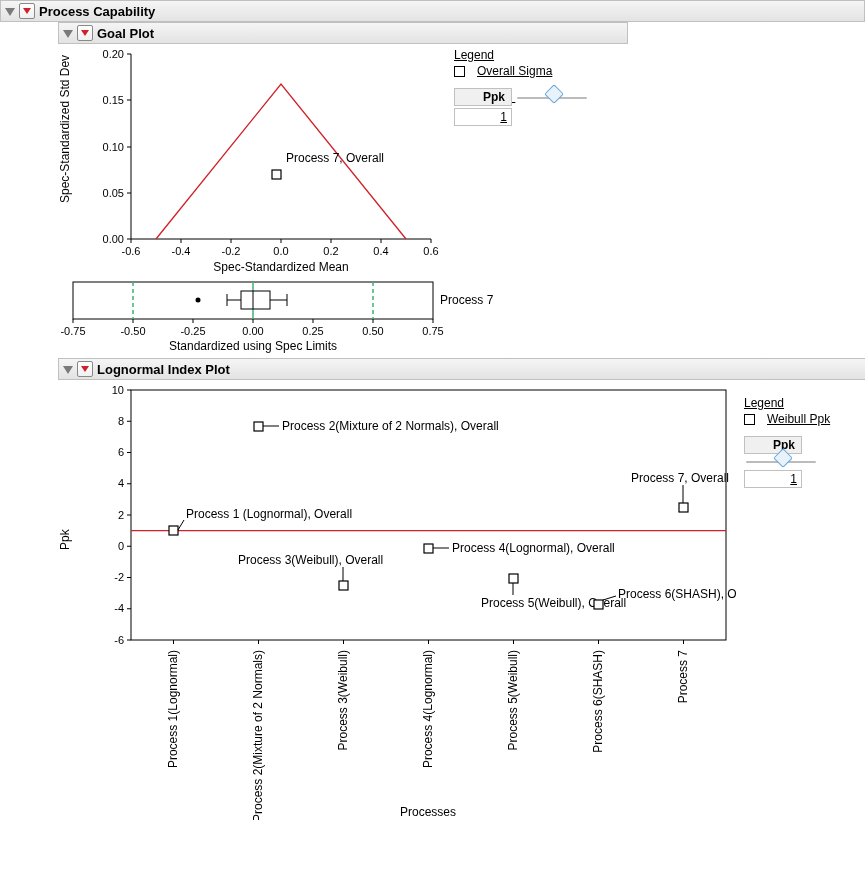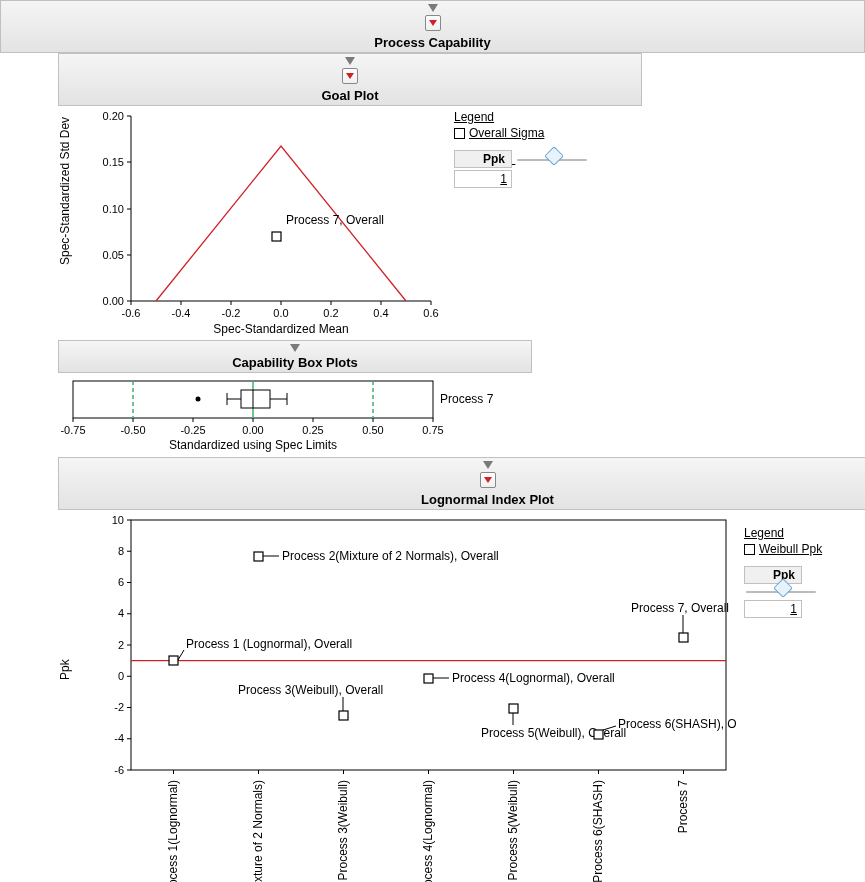--- a/index.html
+++ b/index.html
@@ -10,38 +10,38 @@
     --axis:#000;
     --green:#3cb371;
     --grid:#ccc;
     --font: "Segoe UI", Arial, sans-serif;
   }
   html,body {margin:0;padding:0;font:12px var(--font);color:#000;background:#fff;}
   .section-header {
     display:flex;align-items:center;gap:4px;
     background:linear-gradient(to bottom,var(--header-grad-top),var(--header-grad-bot));
     border:1px solid var(--border);
-    padding:2px 11px;font-weight:bold;font-size:13px;flex-direction:column;
+    padding:2px 4px;font-weight:bold;font-size:13px;
   }
   .section-header.wide {width:100%;box-sizing:border-box;}
   .disc-tri {
     width:0;height:0;border-left:5px solid transparent;border-right:5px solid transparent;
     border-top:8px solid #7a7a7a;display:inline-block;transform:translateY(1px);
   }
   .redbox {
     width:14px;height:14px;border:1px solid #888;border-radius:2px;
     background:linear-gradient(to bottom,#fff,#f0f0f0);
     display:inline-flex;align-items:center;justify-content:center;
   }
   .redbox .rtri {width:0;height:0;border-left:4px solid transparent;border-right:4px solid transparent;border-top:6px solid var(--accent-red);}
   .indent {padding-left:14px;margin-left:44px;}
   svg {display:block;}
   .legend-box {font-size:12px;padding:4px 0 0 8px;text-decoration:underline;}
   .legend-title {margin-bottom:2px;}
-  .legend-item {display:flex;align-items:center;gap:4px;font-size:12px;}
+  .legend-item {display:flex;align-items:center;gap:12px;font-size:12px;}
   .legend-sym {width:9px;height:9px;border:1.2px solid #000;display:inline-block;}
   .ppk-ctl {margin-top:10px;}
   .ppk-label {
     display:inline-block;min-width:44px;text-align:right;
     border:1px solid var(--border);background:#f0f0f0;padding:1px 6px;font-weight:bold;
   }
   .slider {
     display:inline-block;width:70px;height:12px;vertical-align:middle;position:relative;margin-left:2px;
   }
   .slider .track{position:absolute;top:5px;left:0;right:0;height:2px;background:#bbb;border-radius:1px;}
@@ -132,24 +132,20 @@
       <div class="ppk-ctl">
         <span class="ppk-label">Ppk</span>
         <span class="slider">
           <span class="track"></span><span class="thumb"></span>
         </span>
         <span class="ppk-val">1</span>
       </div>
     </div>
   </div>
 
-  <div class="section-header" style="width:450px;margin-top:4px">
-    <span class="disc-tri"></span>
-    <span>Capability Box Plots</span>
-  </div>
 
   <svg width="460" height="80">
 
     <rect x="15" y="8" width="360" height="37" fill="#fff" stroke="#000"></rect>
 
     <line x1="75" y1="8" x2="75" y2="45" stroke="var(--green)" stroke-width="1.5" stroke-dasharray="4 3"></line>
     <line x1="315" y1="8" x2="315" y2="45" stroke="var(--green)" stroke-width="1.5" stroke-dasharray="4 3"></line>
     <line x1="195" y1="8" x2="195" y2="45" stroke="var(--green)" stroke-width="1.5"></line>
 
     <line x1="169" y1="26" x2="183" y2="26" stroke="#000"></line>

